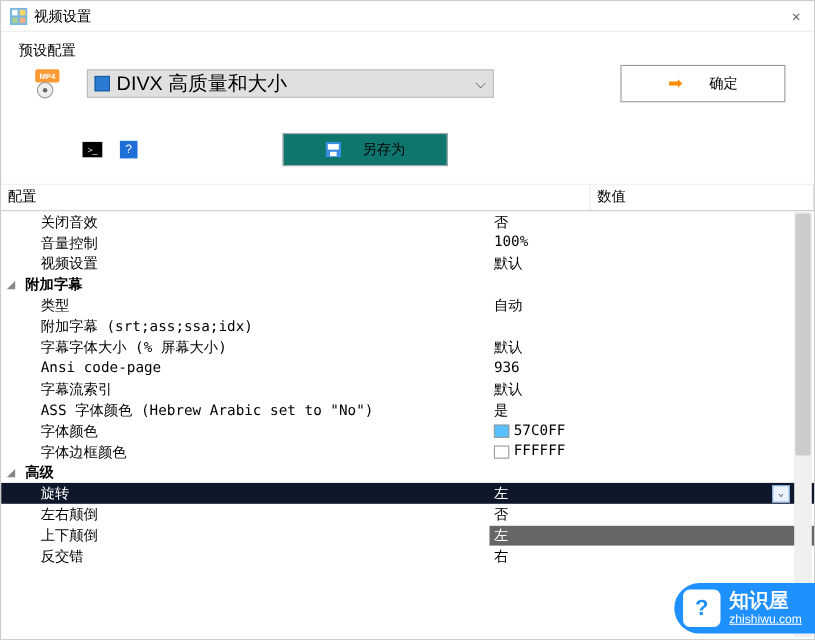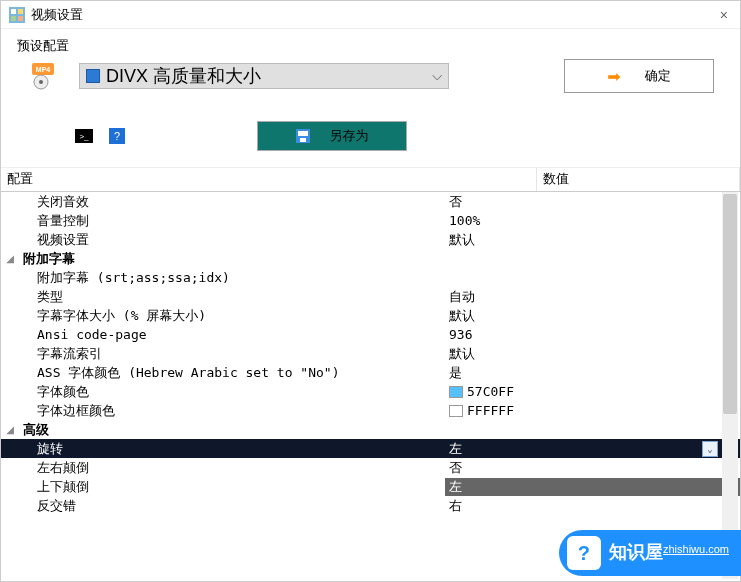--- a/index.html
+++ b/index.html
@@ -37,21 +37,21 @@
 .row .name { width: 426px; padding-left: 4px; font-size: 13px; white-space: nowrap; font-family: "SimSun","Microsoft YaHei",monospace; }
 .row .val { flex: 1; padding-left: 4px; font-size: 13px; display: flex; align-items: center; gap: 4px; font-family: "SimSun","Microsoft YaHei",monospace; }
 .row.group .name { font-weight: bold; }
 .row.indent .name { padding-left: 18px; }
 .row.selected { background: #0f172a; color: #fff; }
 .row.highlighted .val { background: #666; color: #fff; }
 .color-swatch { width: 14px; height: 12px; border: 1px solid #999; display: inline-block; }
 .dd-arrow { margin-left: auto; margin-right: 22px; width: 16px; height: 16px; border: 1px solid #7aa7d8; background: #eaf2fb; display: flex; align-items: center; justify-content: center; font-size: 9px; color: #335; }
 .watermark { position: absolute; right: 0; bottom: 6px; display: flex; align-items: center; gap: 8px; background: #1E90FF; color: #fff; border-radius: 24px 0 0 24px; padding: 6px 12px 6px 8px; }
 .watermark .wm-icon { width: 34px; height: 34px; background: #fff; border-radius: 6px; display: flex; align-items: center; justify-content: center; color: #1E90FF; font-size: 20px; font-weight: bold; }
-.watermark .wm-text { display: flex; flex-direction: row; line-height: 1.1; }
+.watermark .wm-text { display: flex; flex-direction: column; line-height: 1.1; }
 .watermark .wm-title { font-size: 18px; font-weight: bold; }
 .watermark .wm-url { font-size: 11px; text-decoration: underline; }
 </style>
 </head>
 <body>
 
 <div class="window">
   <div class="titlebar">
     <span class="icon">
       <svg viewBox="0 0 16 16">
@@ -132,30 +132,30 @@
         </div>
         <div class="row group">
           <span class="expander">◢</span>
           <span class="name">附加字幕</span>
           <span class="val">
             <span></span>
           </span>
         </div>
         <div class="row indent">
           <span class="expander"></span>
+          <span class="name">类型</span>
+          <span class="val">
+            <span>自动</span>
+          </span>
+        </div>
+        <div class="row indent">
+          <span class="expander"></span>
           <span class="name">附加字幕 (srt;ass;ssa;idx)</span>
           <span class="val">
             <span></span>
-          </span>
-        </div>
-        <div class="row indent">
-          <span class="expander"></span>
-          <span class="name">类型</span>
-          <span class="val">
-            <span>自动</span>
           </span>
         </div>
         <div class="row indent">
           <span class="expander"></span>
           <span class="name">字幕字体大小 (% 屏幕大小)</span>
           <span class="val">
             <span>默认</span>
           </span>
         </div>
         <div class="row indent">

